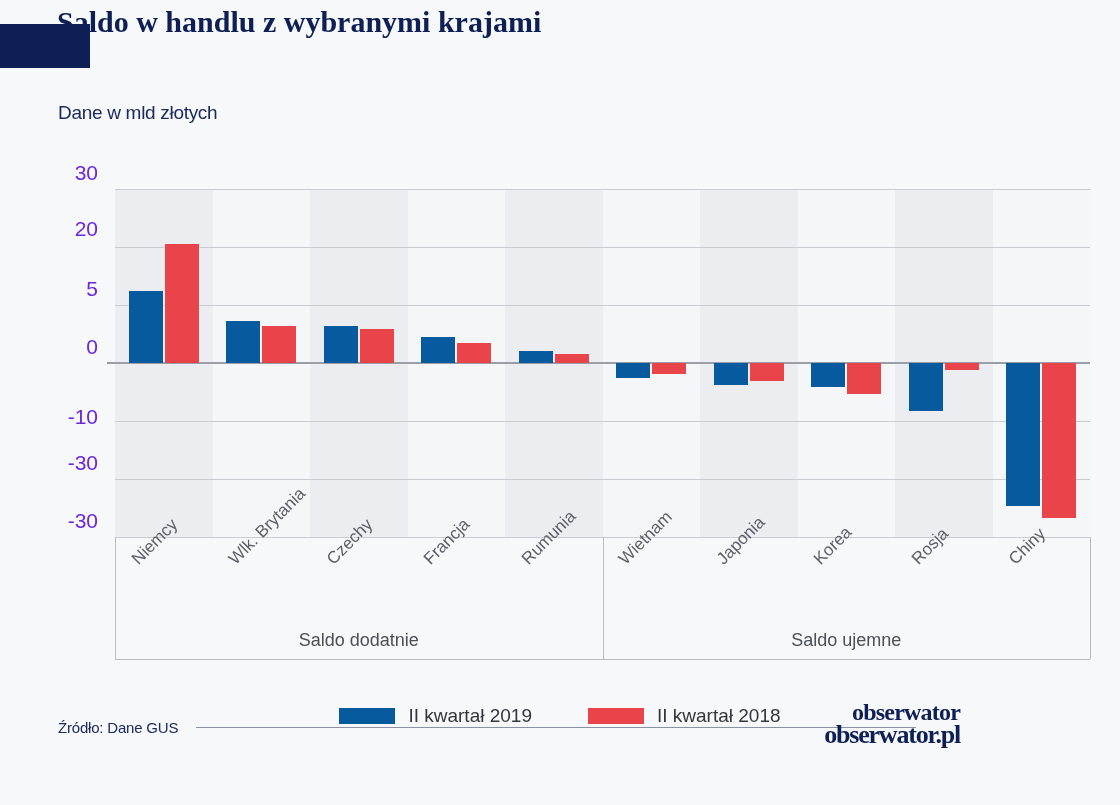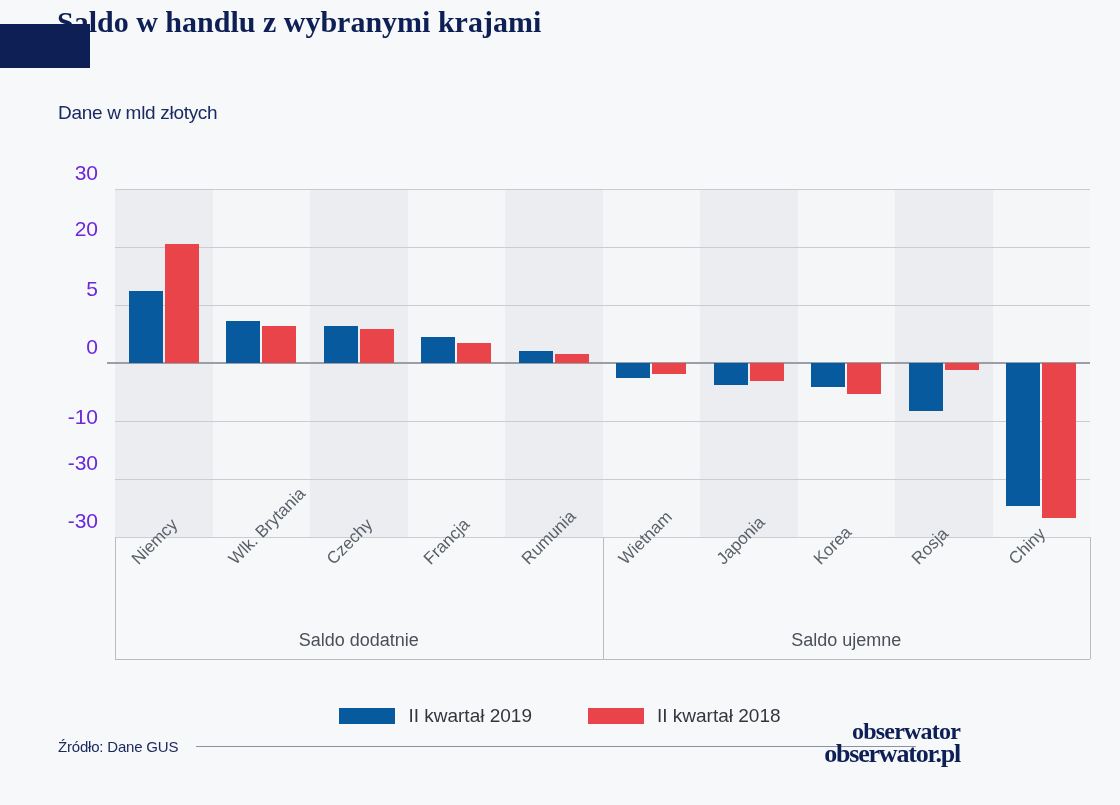--- a/index.html
+++ b/index.html
@@ -41,21 +41,21 @@
     position:absolute;font-size:17px;color:#5b6069;
     transform:rotate(-45deg);transform-origin:left bottom;white-space:nowrap;
   }
   .grouplab{position:absolute;font-size:18px;color:#4a4f58;text-align:center;}
   
   .legend{position:absolute;left:0;top:705px;width:1120px;display:flex;justify-content:center;align-items:center;gap:56px;}
   .legend-item{display:flex;align-items:center;gap:13px;}
   .legend-swatch{width:56px;height:16px;}
   .legend-label{font-size:19px;color:#33363d;}
   
-  .footer{position:absolute;left:0;top:732px;width:988px;height:44px;}
+  .footer{position:absolute;left:0;top:713px;width:988px;height:44px;}
   .src{position:absolute;left:58px;top:6px;font-size:15px;color:#1b2a60;letter-spacing:-0.2px;}
   .fline{position:absolute;left:196px;top:14px;width:720px;height:1px;background:#8b90a5;}
   .logo{position:absolute;right:28px;top:-12px;text-align:right;line-height:0.92;color:#0e1f56;
         font-family:Liberation Serif, serif;font-weight:bold;}
   .logo-top{font-size:24px;letter-spacing:-0.8px;}
   .logo-bot{font-size:26px;letter-spacing:-1.2px;}
 </style>
 </head>
 <body>
 

